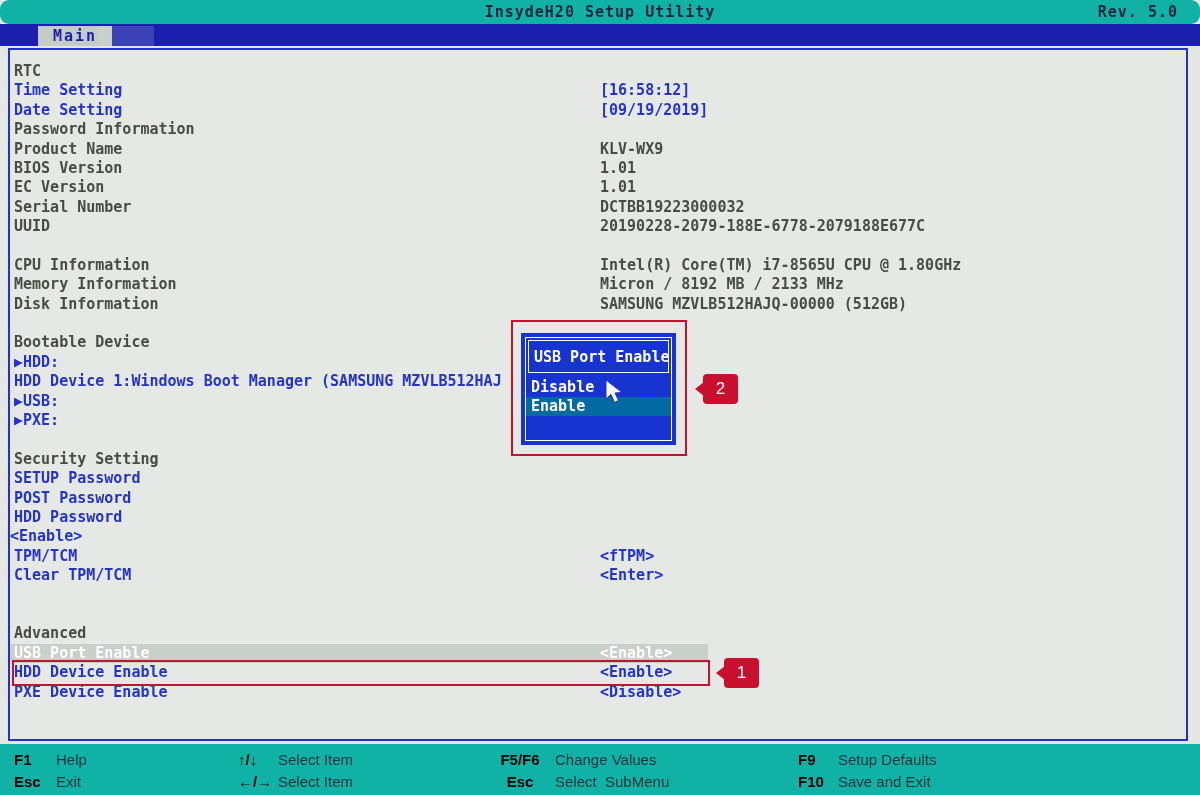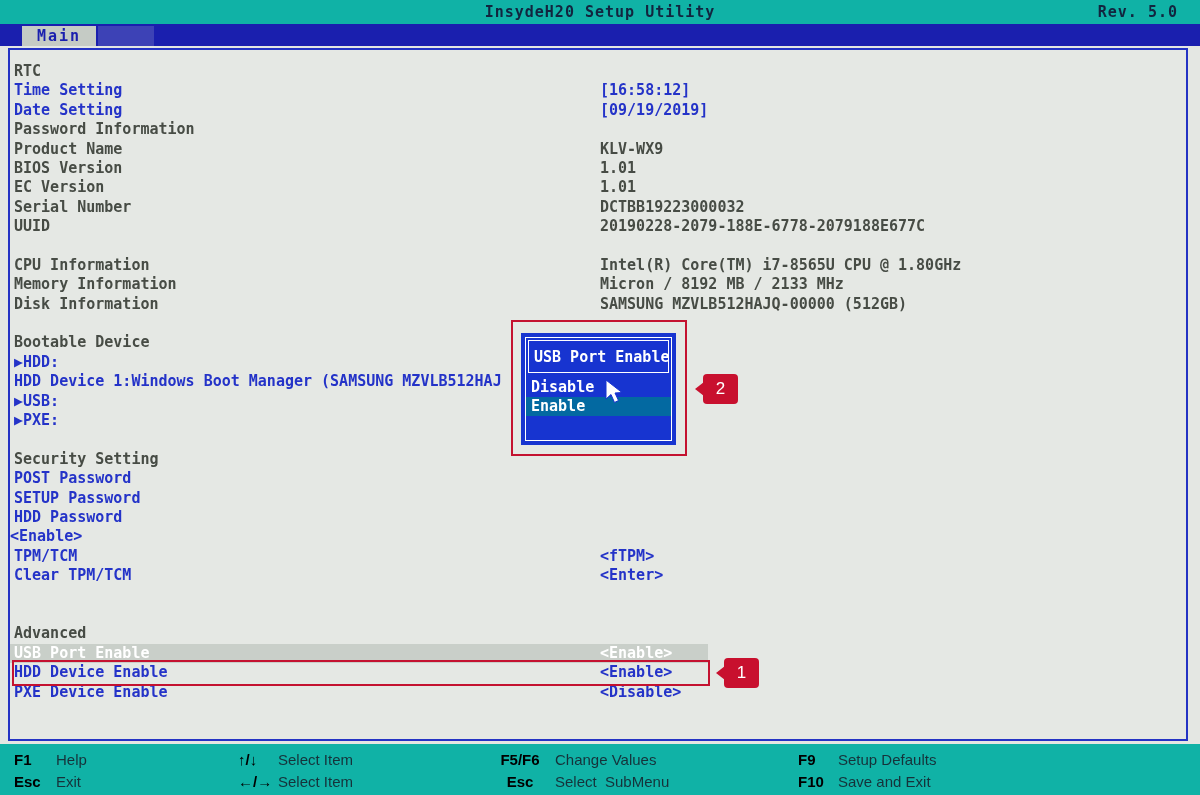--- a/index.html
+++ b/index.html
@@ -5,33 +5,33 @@
   html,body{margin:0;padding:0;}
   body{
     width:1200px;height:795px;position:relative;overflow:hidden;
     background:#e4e7e3;
     font-family:"DejaVu Sans Mono", monospace;
   }
   
   .topbar{
     position:absolute;left:0;top:0;width:1200px;height:24px;
     background:#10b2a6;color:#12253f;
-    font-size:15px;font-weight:bold;
+    font-size:15px;font-weight:bold;border-radius:9px;
   }
   .topbar .title{
     position:absolute;left:0;right:0;top:3px;text-align:center;letter-spacing:1px;
   }
   .topbar .rev{position:absolute;right:22px;top:3px;letter-spacing:1px;}
   
   .tabbar{
     position:absolute;left:0;top:24px;width:1200px;height:22px;
     background:#1a1fae;
   }
   .tab-main{
-    position:absolute;left:22px;top:2px;width:74px;height:20px;
+    position:absolute;left:38px;top:2px;width:74px;height:20px;
     background:#c5cbc5;color:#1a1fae;font-size:15px;font-weight:bold;
     text-align:center;line-height:20px;letter-spacing:2px;
   }
   .tab-ghost{
     position:absolute;left:98px;top:2px;width:56px;height:20px;
     background:rgba(220,228,224,0.18);
   }
   
   .content{
     position:absolute;left:8px;top:48px;width:1180px;height:693px;
@@ -214,26 +214,26 @@
     <span class="row-label"></span>
     <span class="row-value"></span>
   </div>
 
   <div class="row style-static">
     <span class="row-label">Security Setting</span>
     <span class="row-value"></span>
   </div>
 
   <div class="row style-link">
+    <span class="row-label">SETUP Password</span>
+    <span class="row-value"></span>
+  </div>
+
+  <div class="row style-link">
     <span class="row-label">POST Password</span>
-    <span class="row-value"></span>
-  </div>
-
-  <div class="row style-link">
-    <span class="row-label">SETUP Password</span>
     <span class="row-value"></span>
   </div>
 
   <div class="row style-link">
     <span class="row-label">HDD Password</span>
     <span class="row-value"></span>
   </div>
 
   <div class="row style-link">
     <span class="row-value">&lt;Enable&gt;</span>

